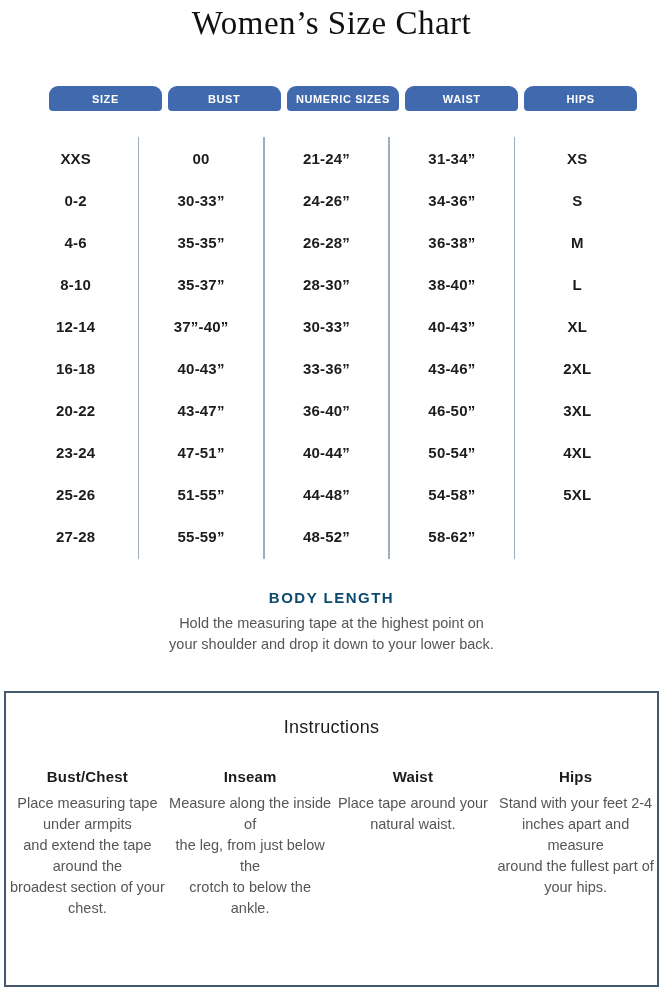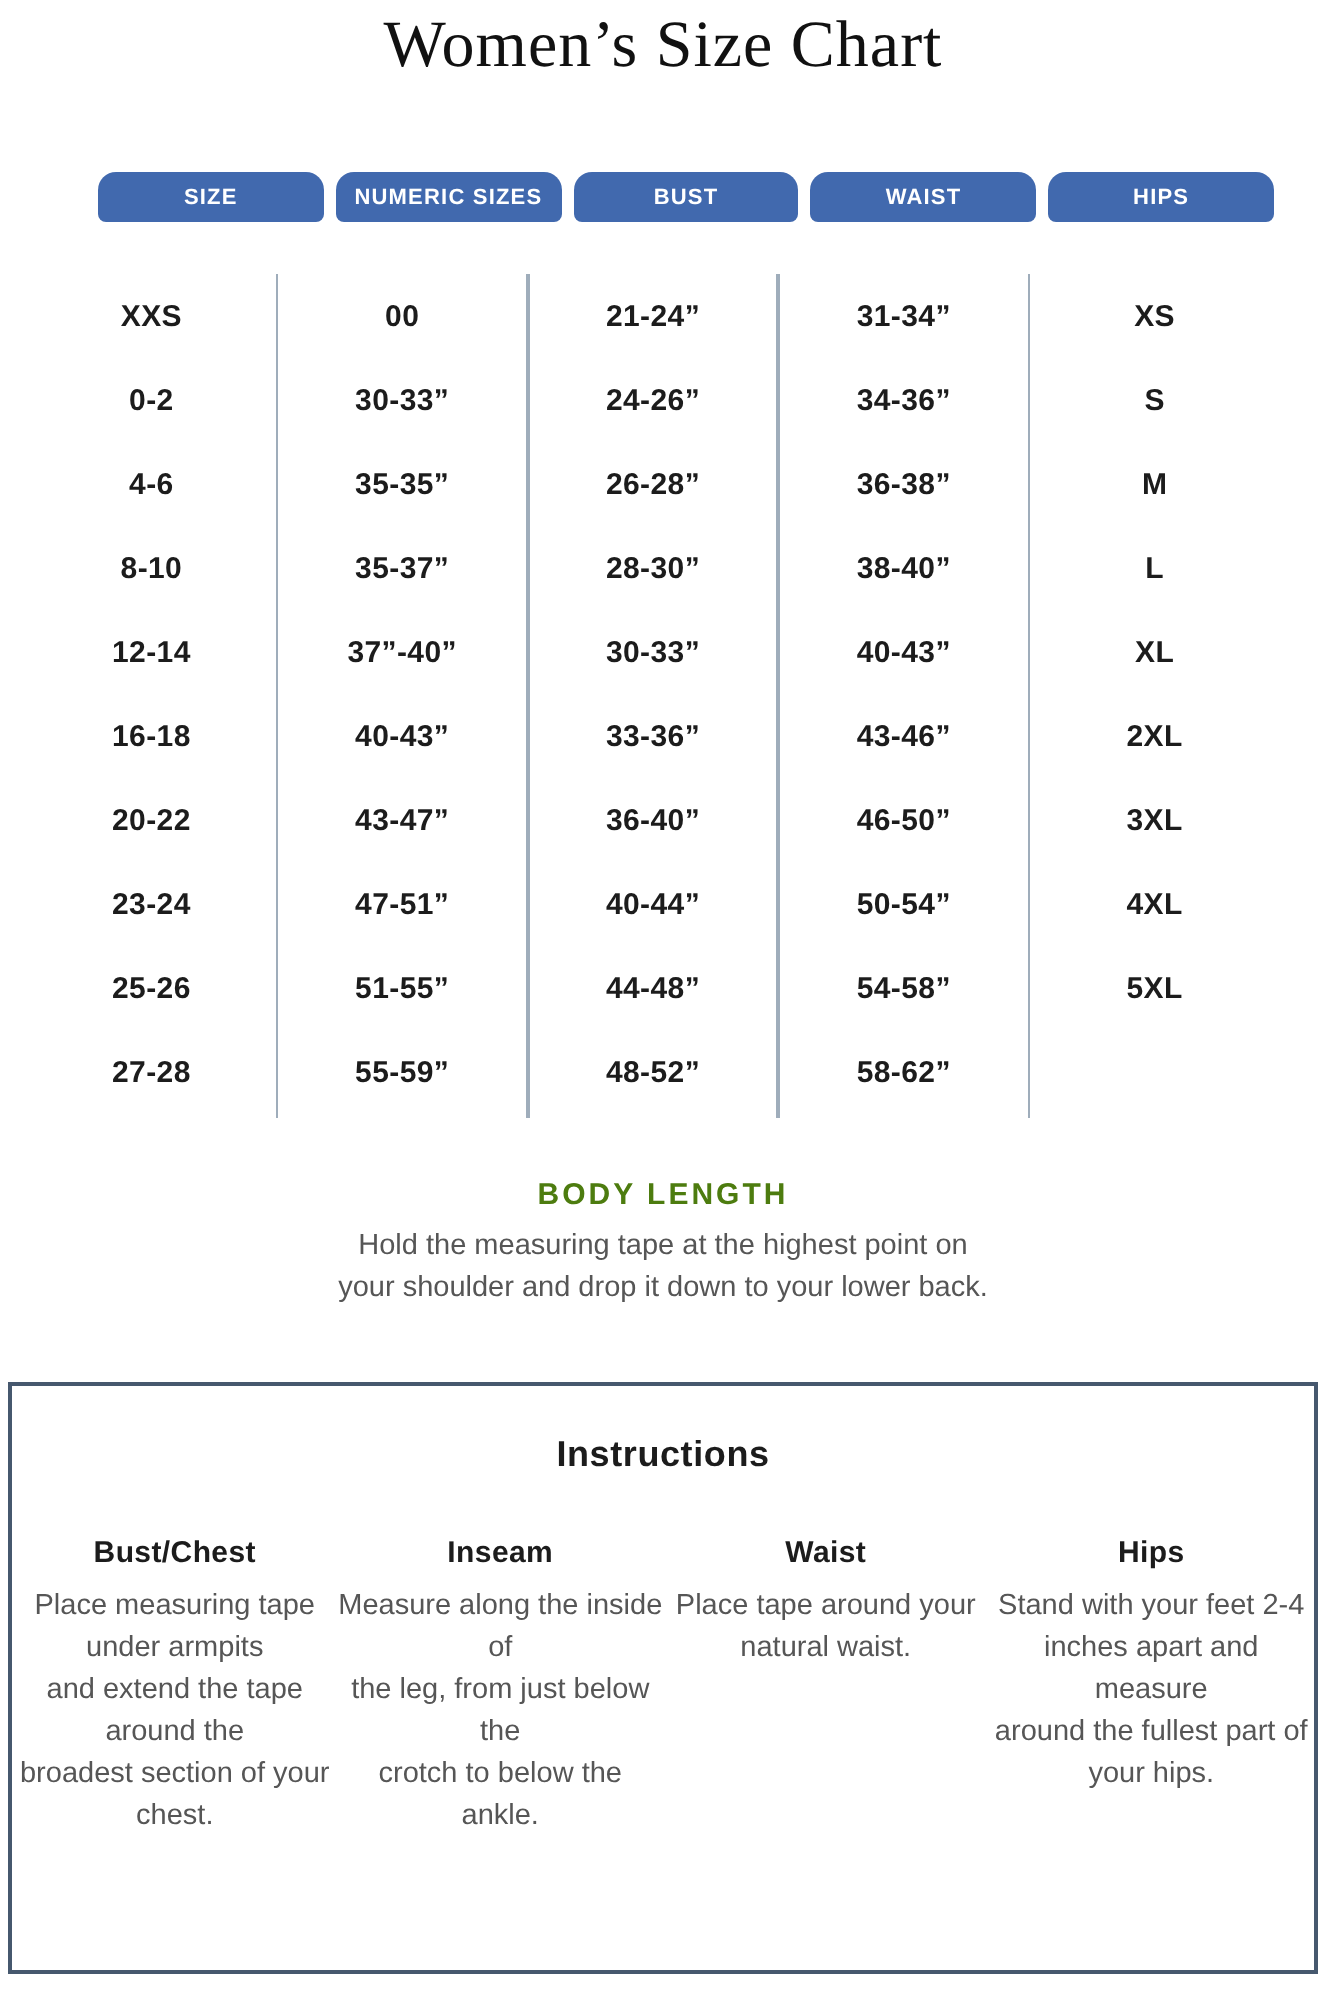--- a/index.html
+++ b/index.html
@@ -66,36 +66,36 @@
   .d1{left:121.6px;}
   .d2{left:247px;}
   .d3{left:372.4px;}
   .d4{left:497.8px;}
   .body-length{
     margin-top:32px;
     text-align:center;
   }
   .bl-heading{
     font-size:15px;font-weight:700;letter-spacing:1.5px;
-    color:#4d7c0f;
+    color:#0c4a6e;
   }
   .bl-text{
     margin-top:7px;
     font-size:14.5px;line-height:21px;color:var(--text-gray);
     white-space:pre-line;
   }
   .instructions-box{
     margin:36px 4px 0 4px;
     border:2px solid var(--box-border);
     height:296px;
   }
   .ins-title{
     text-align:center;
     margin-top:24px;
-    font-size:18px;font-weight:700;letter-spacing:0.3px;
+    font-size:18px;font-weight:400;letter-spacing:0.3px;
     color:var(--text-dark);
   }
   .ins-grid{
     display:grid;
     grid-template-columns:1fr 1fr 1fr 1fr;
     margin-top:30px;
     row-gap:44px;
   }
   .ins-section{text-align:center;}
   .ins-heading{
@@ -111,22 +111,22 @@
 </head>
 <body>
 
 <div class="page">
 
   <h1 class="title">Women’s Size Chart</h1>
 
   <div class="table-wrap">
     <div class="pills" id="pills">
         <div class="pill">SIZE</div>
+        <div class="pill">BUST</div>
         <div class="pill">NUMERIC SIZES</div>
-        <div class="pill">BUST</div>
         <div class="pill">WAIST</div>
         <div class="pill">HIPS</div>
       </div>
     <div class="rows" id="rows">
         <div class="cell">XXS</div>
         <div class="cell">00</div>
         <div class="cell">21-24”</div>
         <div class="cell">31-34”</div>
         <div class="cell">XS</div>
         <div class="cell">0-2</div>

